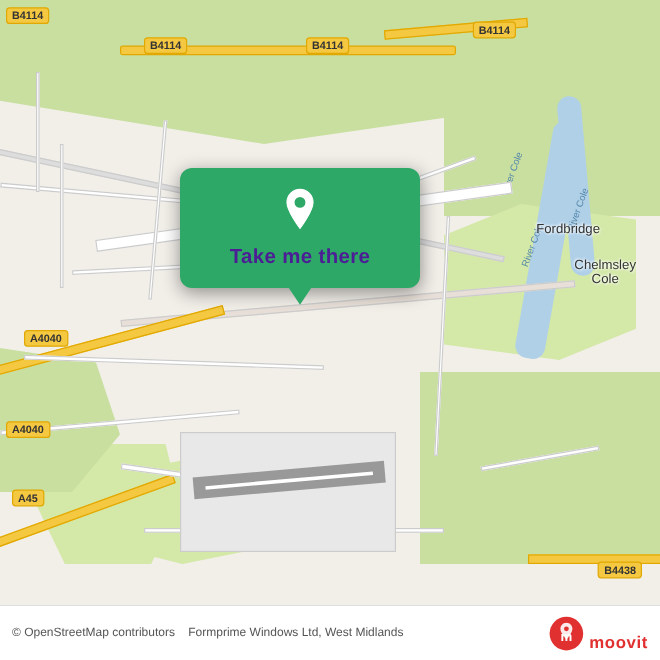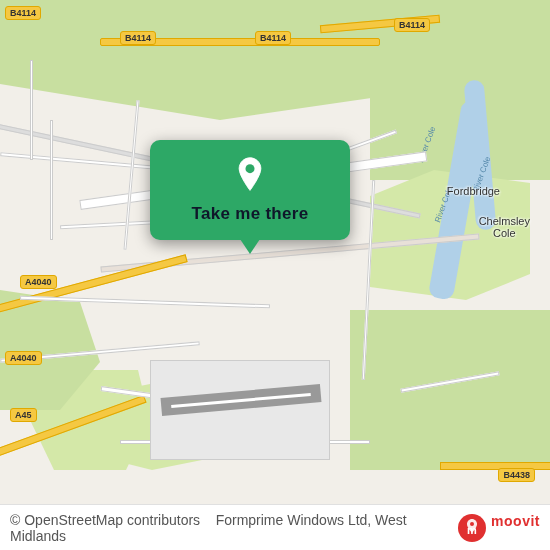--- a/index.html
+++ b/index.html
@@ -294,49 +294,49 @@
 
     .popup-pin {
       width: 38px;
       height: 38px;
       margin-bottom: 10px;
     }
 
     .popup-btn {
       background: transparent;
       border: none;
-      color: #0f172a;
+      color: #4c1d95;
       font-size: 17px;
       font-weight: 600;
       cursor: pointer;
       letter-spacing: 0.3px;
     }
 
     
     #bottom-bar {
       position: absolute;
       bottom: 0; left: 0; right: 0;
       height: 46px;
       background: #ffffff;
       border-top: 1px solid #e0e0e0;
       display: flex;
       align-items: center;
       padding: 0 10px;
       z-index: 200;
     }
 
     .osm-text {
-      font-size: 14px;
+      font-size: 10px;
       color: #555;
       flex: 1;
     }
 
     .moovit-logo {
       display: flex;
-      align-items: flex-start;
+      align-items: flex-end;
       gap: 4px;
     }
     .moovit-icon {
       width: 30px;
       height: 30px;
     }
     .moovit-text {
       font-size: 14px;
       font-weight: bold;
       color: #e03030;

